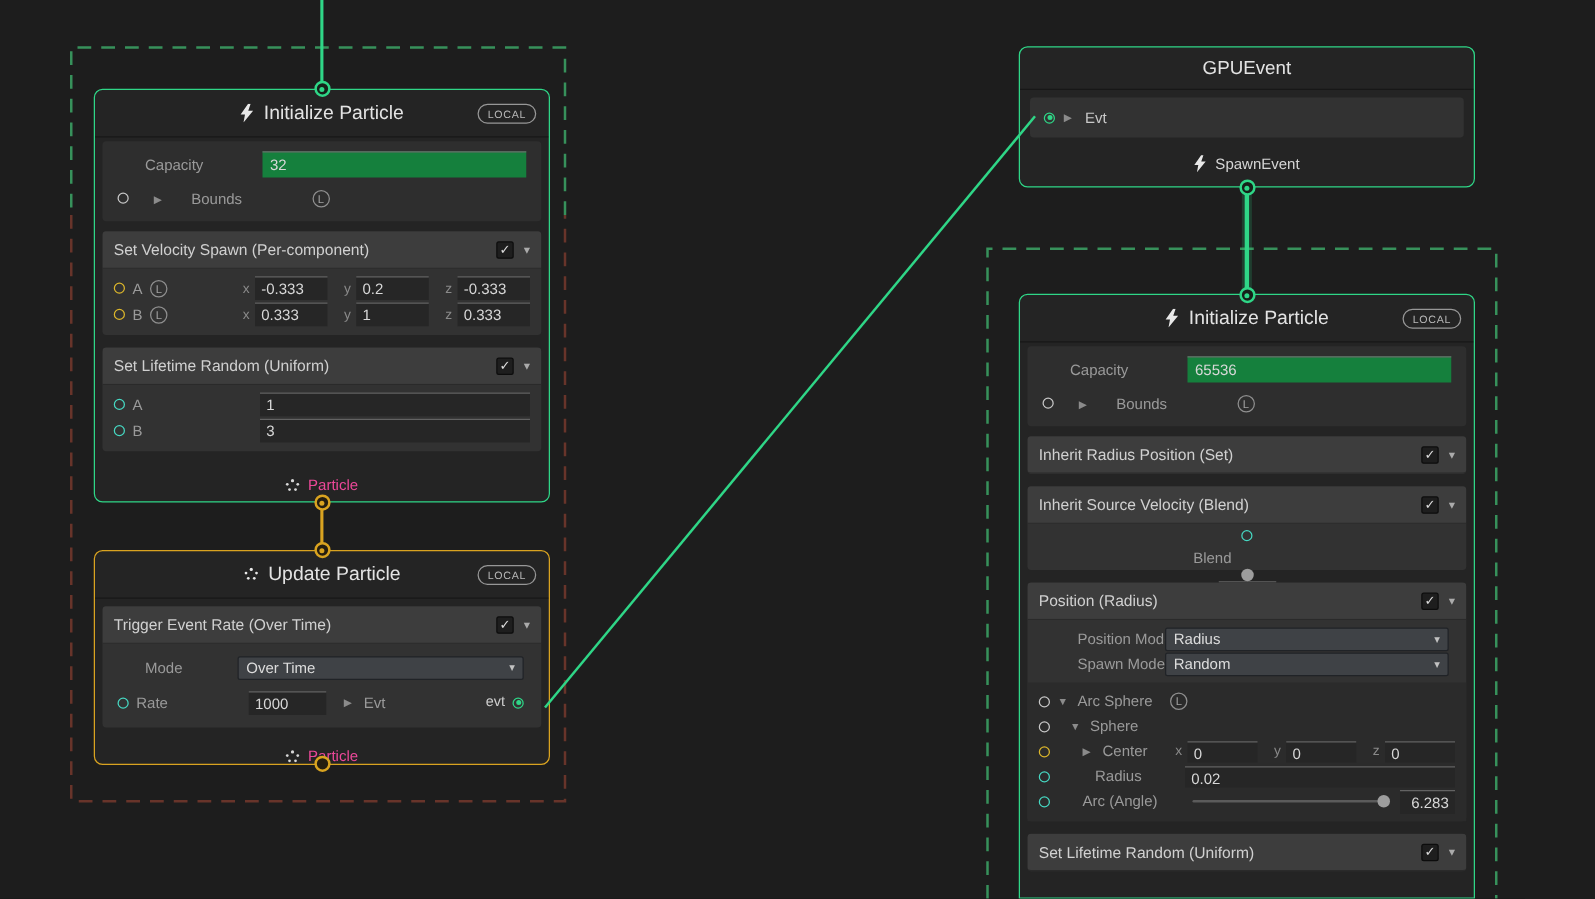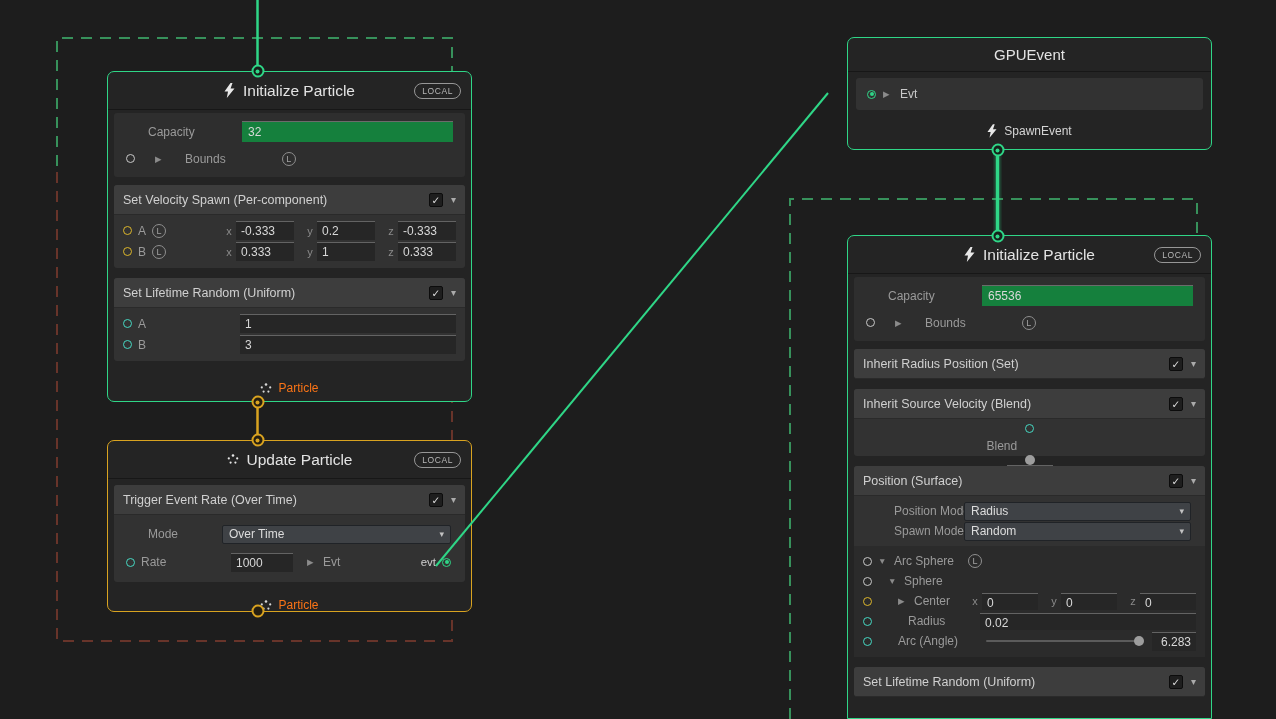--- a/index.html
+++ b/index.html
@@ -1,21 +1,21 @@
 <!DOCTYPE html>
 <html><head>
 <meta charset="utf-8">
 <style>
   * { box-sizing: border-box; margin: 0; padding: 0; }
   body { background: #191919; font-family: "Liberation Sans", sans-serif; }
   .canvas { position: relative; width: 1276px; height: 719px; background: #1d1d1d; overflow: hidden; }
   .layer { position: absolute; left: 0; top: 0; width: 1276px; height: 719px; pointer-events: none; }
 
   
-  .node { position: absolute; background: #242424; border: 1px solid #444; border-radius: 7px; display: flex; flex-direction: column; overflow: hidden; margin-left: 32px; }
+  .node { position: absolute; background: #242424; border: 1px solid #444; border-radius: 7px; display: flex; flex-direction: column; overflow: hidden; }
   .node.green-border { border-color: #2fd687; }
   .node.orange-border { border-color: #d9a320; }
   .node-header { position: relative; flex: 0 0 38px; display: flex; align-items: center; justify-content: center; gap: 8px; color: #e3e3e3; font-size: 15.5px; border-bottom: 1px solid rgba(0,0,0,0.35); }
   .local-badge { position: absolute; right: 10px; top: 50%; transform: translateY(-50%); border: 1px solid #979797; border-radius: 9px; font-size: 8.5px; padding: 2px 7px; color: #b8b8b8; letter-spacing: 0.6px; }
 
   .settings { background: #2e2e2e; border-radius: 3px; margin: 3px 6px 8px; padding: 5px 0; }
   .srow { display: flex; align-items: center; height: 27px; padding: 0 12px; gap: 20px; }
   .lbl { color: #9a9a9a; font-size: 12px; white-space: nowrap; }
   .cap-label { width: 96px; padding-left: 22px; flex: 0 0 auto; }
   .ufield { flex: 1; background: #15803d; border-top: 1px solid #6b6b6b; color: #d8d8d8; font-size: 12px; padding: 3px 6px; height: 21px; }
@@ -42,21 +42,21 @@
   .cfield.num { width: 46px; text-align: right; }
   .wfield { flex: 1; background: #262626; border-top: 1px solid #636363; color: #d8d8d8; font-size: 12px; padding: 2px 5px; height: 19px; }
   .spacer { flex: 1; }
 
   .dropdown { flex: 1; background: #3f4246; border: 1px solid #202327; border-radius: 2px; height: 19px; display: flex; align-items: center; justify-content: space-between; padding: 0 6px; color: #dcdcdc; font-size: 12px; }
   .caret { font-size: 9px; color: #c2c2c2; }
 
   .slider { position: relative; flex: 1; height: 2px; background: #5b5b5b; border-radius: 1px; margin: 0 6px; }
   .knob { position: absolute; top: -4px; width: 10px; height: 10px; border-radius: 50%; background: #9d9d9d; }
 
-  .node-footer { margin-top: auto; display: flex; align-items: center; justify-content: center; gap: 6px; color: #f97316; font-size: 12px; height: 26px; flex: 0 0 26px; }
+  .node-footer { margin-top: auto; display: flex; align-items: center; justify-content: center; gap: 6px; color: #ec4899; font-size: 12px; height: 26px; flex: 0 0 26px; }
 
   
   .mrow { display: flex; align-items: center; height: 28px; padding: 0 14px 0 12px; gap: 6px; }
   .mode-label { width: 90px; padding-left: 22px; flex: 0 0 auto; }
   .mrow-sm { display: flex; align-items: center; height: 20px; padding: 0 14px 0 12px; gap: 6px; }
   .mode-label-sm { width: 92px; padding-left: 28px; flex: 0 0 auto; }
 
   .subpanel { background: #2b2b2b; margin-top: 5px; padding: 5px 0 6px; }
   .sprow { display: flex; align-items: center; height: 20px; padding: 0 9px; gap: 6px; }
   .ind1 { padding-left: 10px; }
@@ -308,21 +308,21 @@
           <span class="slider">
               <span class="knob" style="left:calc(51.4% - 5px);"></span>
             </span>
           <span class="cfield num">0.514</span>
         </div>
       </div>
     </div>
 
     <div class="block">
       <div class="block-header">
-        <span class="block-title">Position (Surface)</span>
+        <span class="block-title">Position (Radius)</span>
         <span class="checkbox">
             <span>✓</span>
           </span>
         <span class="chev">▾</span>
       </div>
       <div class="block-body" style="padding-bottom:0;">
         <div class="mrow-sm">
           <span class="lbl mode-label-sm">Position Mode</span>
           <span class="dropdown">
             <span>Radius</span>

